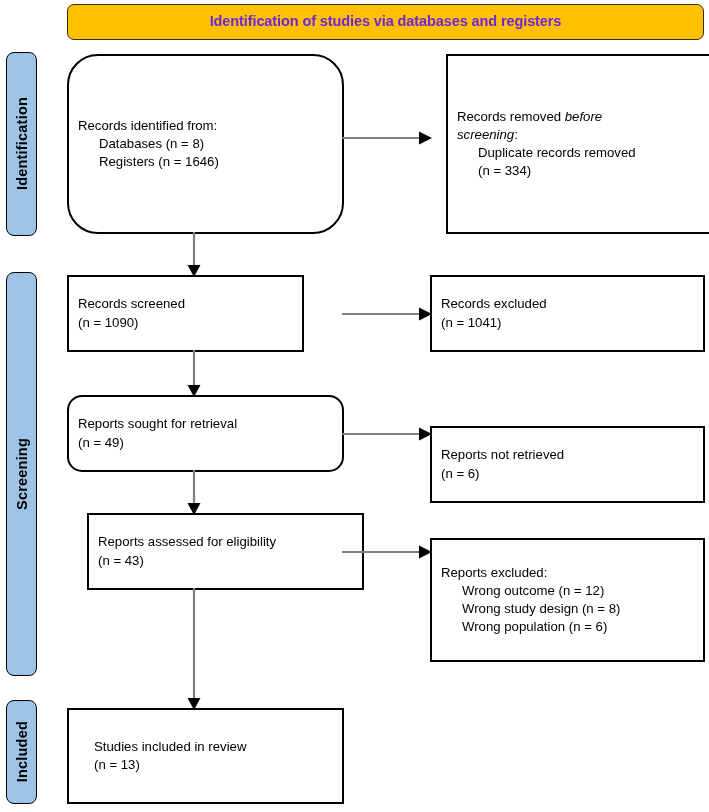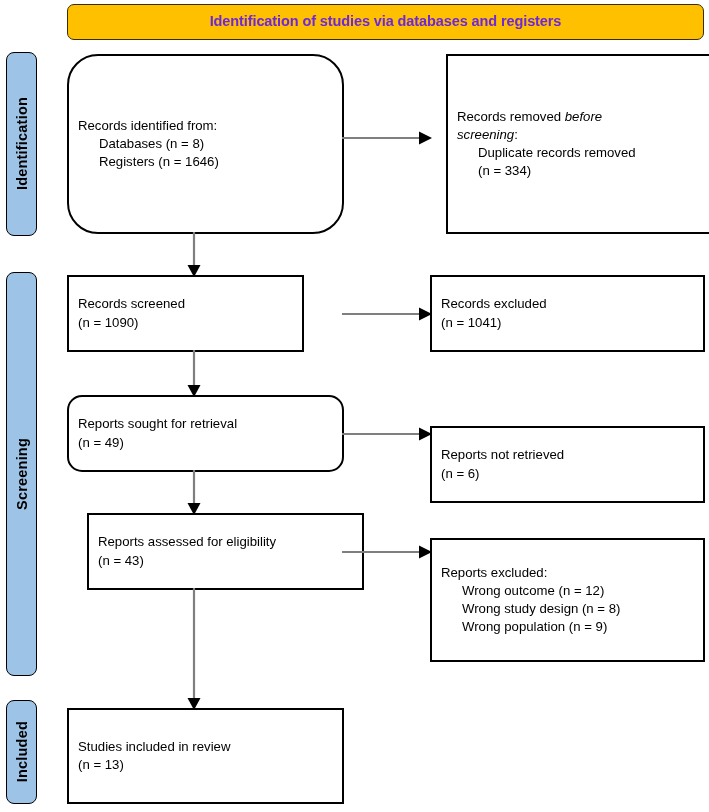--- a/index.html
+++ b/index.html
@@ -89,21 +89,21 @@
   }
   .line { white-space: nowrap; }
   .line.indent { padding-left: 21px; }
   .ital { font-style: italic; }
 
   
   #box-identified       { left: 67px;  top: 54px;  width: 277px; height: 180px; border-radius: 31px; }
   #box-screened         { left: 67px;  top: 275px; width: 237px; height: 77px;  }
   #box-sought           { left: 67px;  top: 395px; width: 277px; height: 77px; border-radius: 15px;  }
   #box-assessed         { left: 67px;  top: 513px; width: 277px; height: 77px; margin-left: 20px;  }
-  #box-included         { left: 67px;  top: 708px; width: 277px; height: 96px;  }
+  #box-included         { left: 67px;  top: 708px; width: 277px; height: 96px; padding-left: 16px;  }
 
   
   #box-removed          { left: 430px; top: 54px;  width: 275px; height: 180px; margin-left: 16px; }
   #box-excluded-records { left: 430px; top: 275px; width: 275px; height: 77px; justify-content: center;  }
   #box-not-retrieved    { left: 430px; top: 395px; width: 275px; height: 77px; margin-top: 31px;  }
   #box-reports-excluded { left: 430px; top: 513px; width: 275px; height: 124px; margin-top: 25px; }
 
   
   .conn {
     position: absolute;
@@ -192,21 +192,21 @@
       <div class="line">Reports assessed for eligibility</div>
       <div class="line">(n = 43)</div>
     </div>
   </div>
 
   <div class="box" id="box-reports-excluded">
     <div class="box-body">
       <div class="line">Reports excluded:</div>
       <div class="line indent">Wrong outcome (n = 12)</div>
       <div class="line indent">Wrong study design (n = 8)</div>
-      <div class="line indent">Wrong population (n = 9)</div>
+      <div class="line indent">Wrong population (n = 6)</div>
     </div>
   </div>
 
   <div class="box" id="box-included">
     <div class="box-body">
       <div class="line">Studies included in review</div>
       <div class="line">(n = 13)</div>
     </div>
   </div>
 

